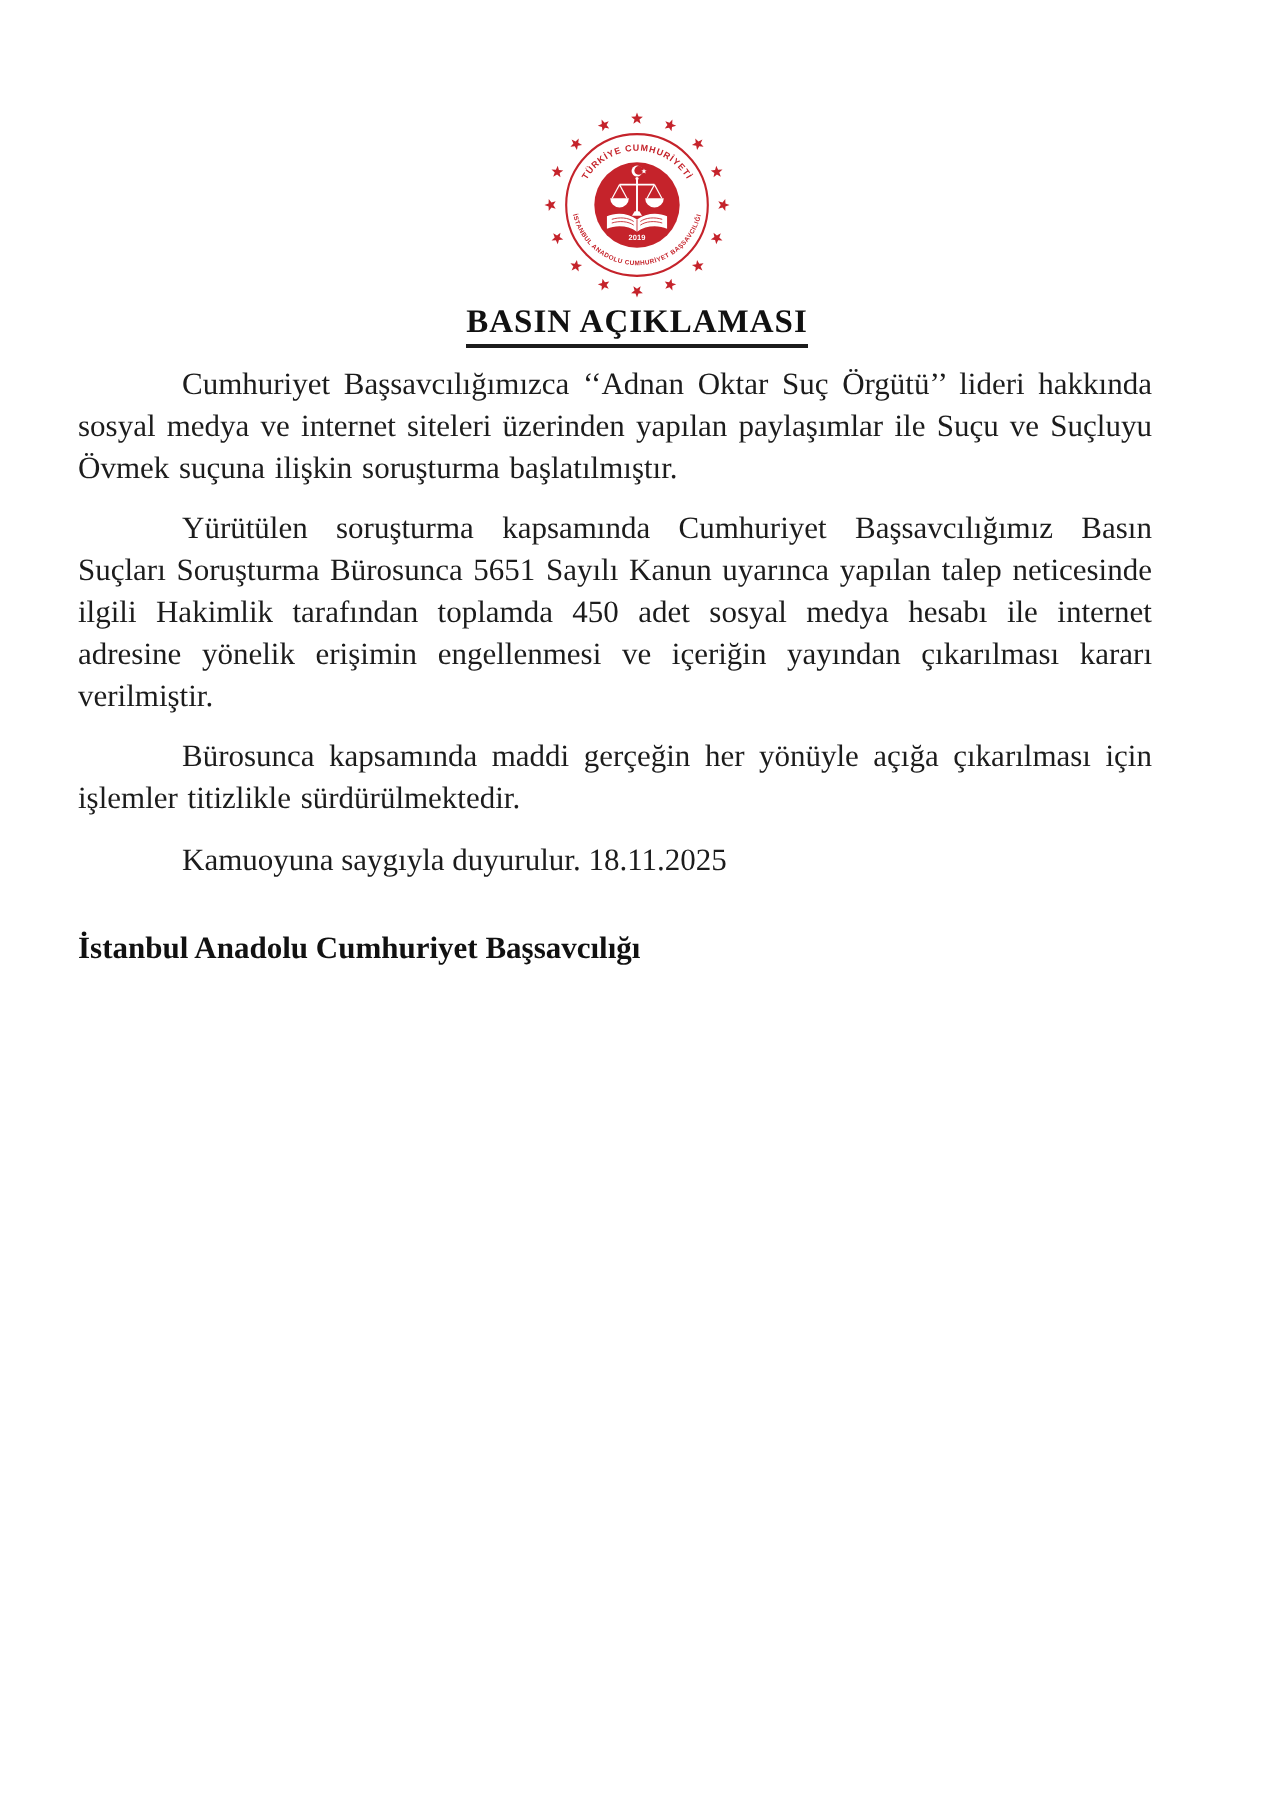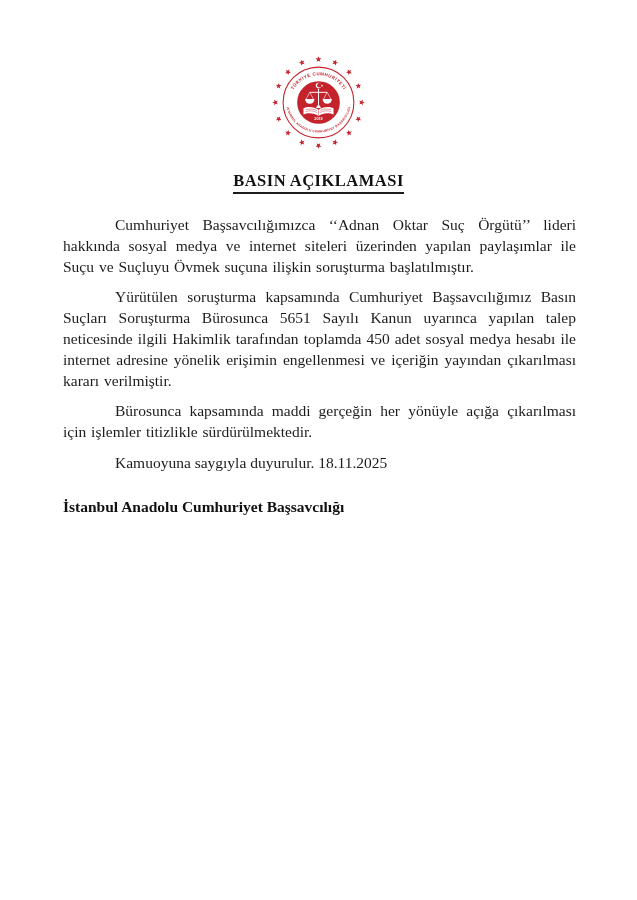--- a/index.html
+++ b/index.html
@@ -26,34 +26,34 @@
   .letterhead {
     margin-top: 12px;
     text-align: center;
     font-weight: bold;
     font-size: 16.5px;
     line-height: 28px;
     color: #111111;
   }
   .doc-title-row {
     text-align: center;
-    margin-top: 20px;
+    margin-top: 0;
   }
   .doc-title {
     display: inline-block;
     font-weight: bold;
     font-size: 16.5px;
     letter-spacing: 0.5px;
     border-bottom: 2px solid #1c1c1c;
     padding-bottom: 1px;
     color: #111111;
   }
   .content {
-    padding: 0 61px 0 63px;
-    margin-top: 20px;
+    padding: 0 61px 0 39px;
+    margin-top: 8px;
   }
   .content p.body-par {
     font-size: 15.5px;
     line-height: 21px;
     text-align: justify;
     text-indent: 52px;
     margin-bottom: 9px;
     word-spacing: 1px;
   }
   .closing-line {

